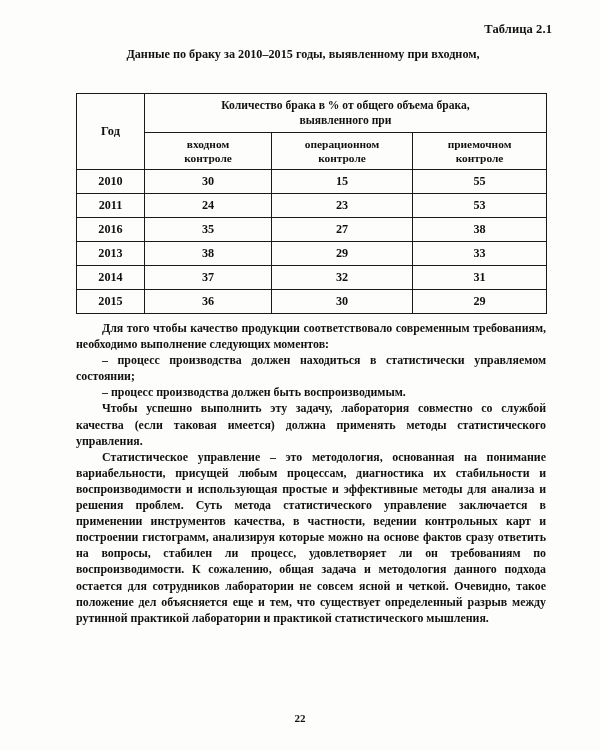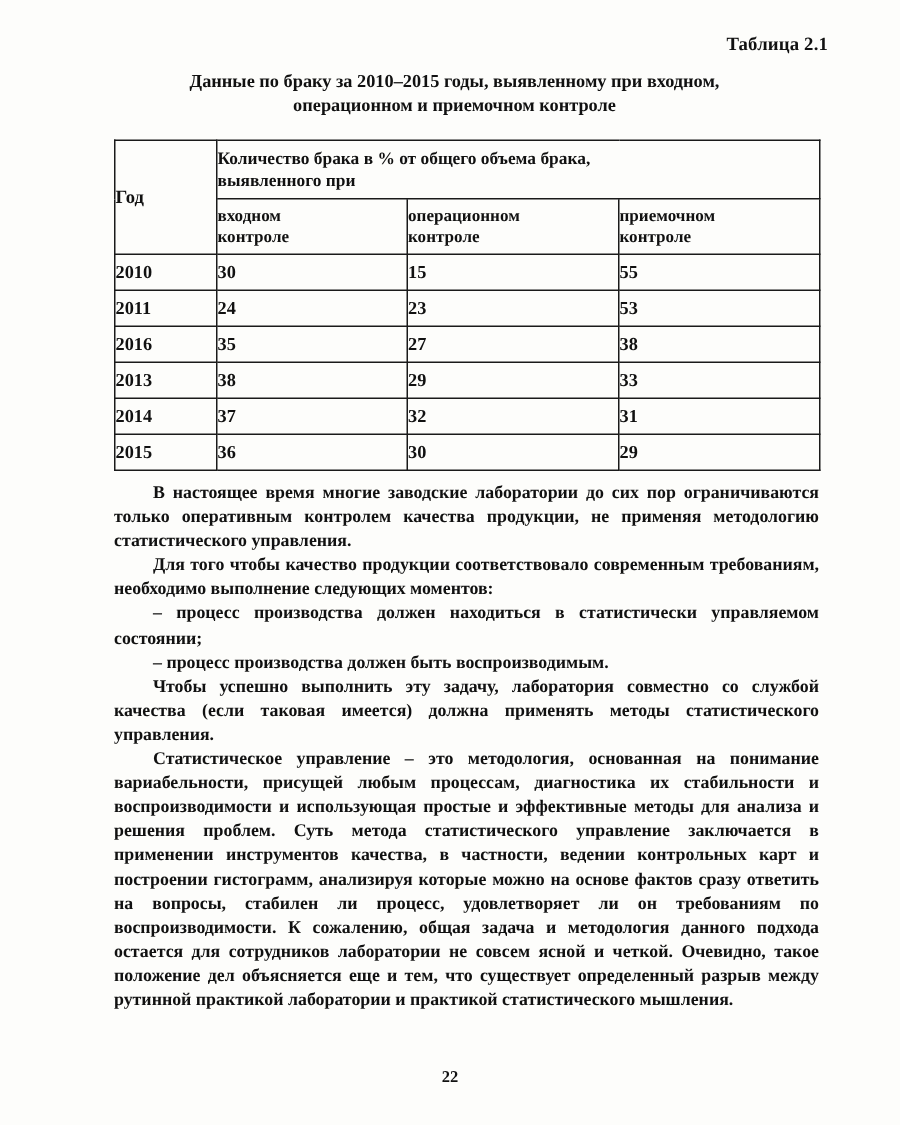--- a/index.html
+++ b/index.html
@@ -52,21 +52,21 @@
     top: 93px;
     left: 76px;
     width: 470px;
     border-collapse: collapse;
     table-layout: fixed;
     font-size: 11.6px;
   }
   .data-table th,
   .data-table td {
     border: 1.3px solid #1a1a1a;
-    text-align: left;
+    text-align: center;
     vertical-align: middle;
     font-weight: bold;
     padding: 0;
   }
   .data-table .col-year  { width: 68px; }
   .data-table .col-in    { width: 127px; }
   .data-table .col-op    { width: 141px; }
   .data-table .col-acc   { width: 134px; }
 
   .th-group {
@@ -123,21 +123,20 @@
 </style>
 </head>
 <body>
 
 <div class="page">
 
   <div class="table-label">Таблица 2.1</div>
 
   <div class="table-title">
     <div>Данные по браку за 2010–2015 годы, выявленному при входном,</div>
-    <div>операционном и приемочном контроле</div>
   </div>
 
   <table class="data-table">
     <colgroup>
       <col class="col-year">
       <col class="col-in">
       <col class="col-op">
       <col class="col-acc">
     </colgroup>
     <thead>
@@ -197,21 +196,20 @@
       <tr>
         <td>2015</td>
         <td>36</td>
         <td>30</td>
         <td>29</td>
       </tr>
     </tbody>
   </table>
 
   <div class="body-text">
-    <p>В настоящее время многие заводские лаборатории до сих пор ограничиваются только оперативным контролем качества продукции, не применяя методологию статистического управления.</p>
     <p>Для того чтобы качество продукции соответствовало современным требованиям, необходимо выполнение следующих моментов:</p>
     <p class="dash">– процесс производства должен находиться в статистически управляемом состоянии;</p>
     <p class="dash">– процесс производства должен быть воспроизводимым.</p>
     <p>Чтобы успешно выполнить эту задачу, лаборатория совместно со службой качества (если таковая имеется) должна применять методы статистического управления.</p>
     <p>Статистическое управление – это методология, основанная на понимание вариабельности, присущей любым процессам, диагностика их стабильности и воспроизводимости и использующая простые и эффективные методы для анализа и решения проблем. Суть метода статистического управление заключается в применении инструментов качества, в частности, ведении контрольных карт и построении гистограмм, анализируя которые можно на основе фактов сразу ответить на вопросы, стабилен ли процесс, удовлетворяет ли он требованиям по воспроизводимости. К сожалению, общая задача и методология данного подхода остается для сотрудников лаборатории не совсем ясной и четкой. Очевидно, такое положение дел объясняется еще и тем, что существует определенный разрыв между рутинной практикой лаборатории и практикой статистического мышления.</p>
   </div>
 
   <div class="page-number">22</div>
 
 </div>

